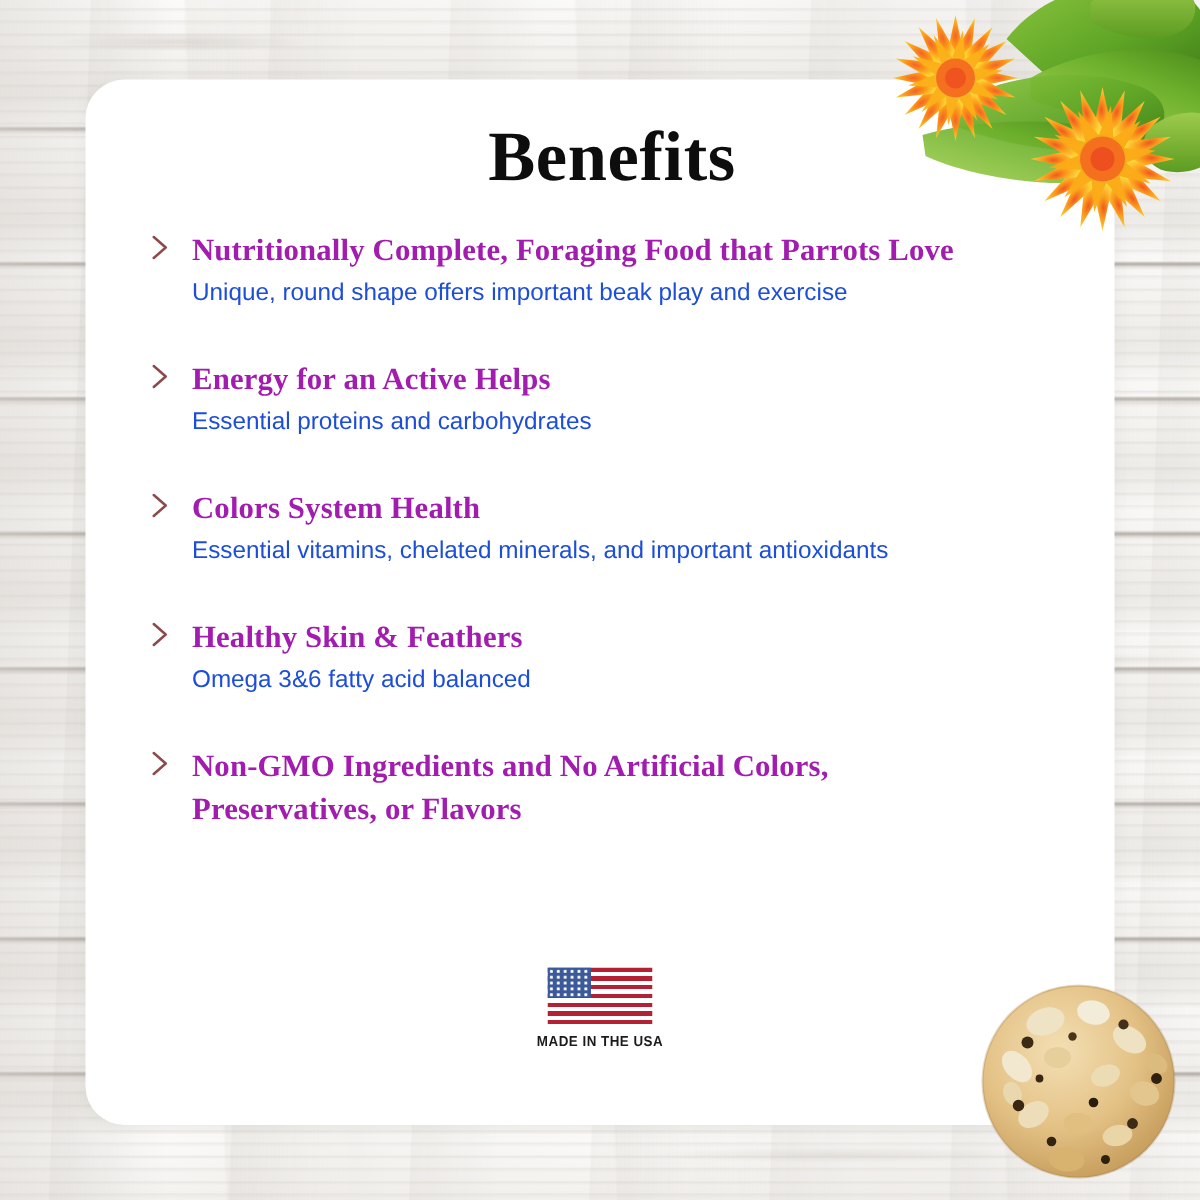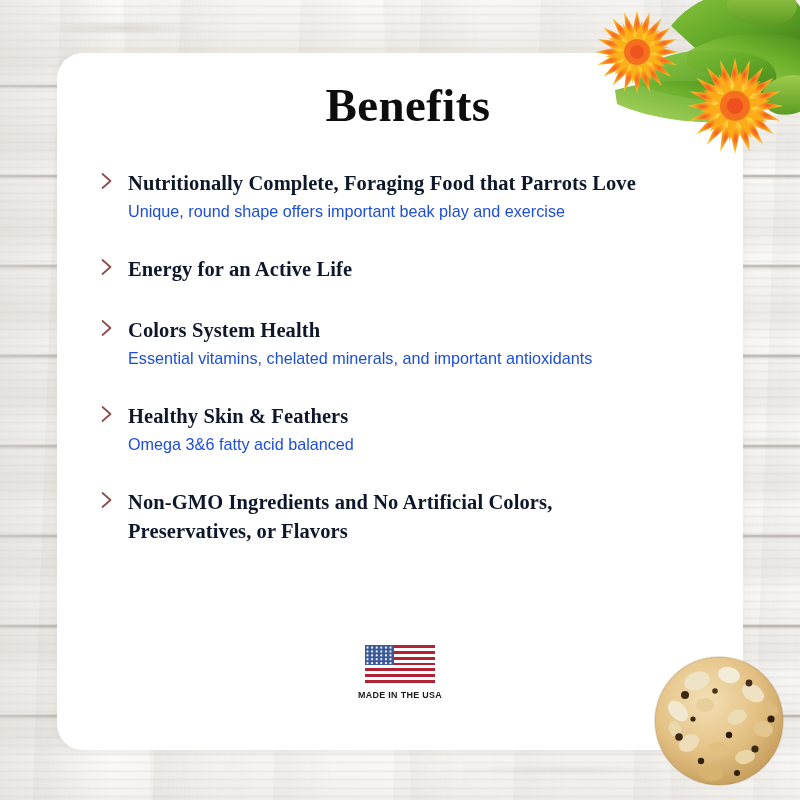--- a/index.html
+++ b/index.html
@@ -129,23 +129,23 @@
     height: 18px;
     display: block;
   }
   .chev svg { display: block; }
 
   .b-head {
     font-family: "Liberation Serif", "DejaVu Serif", serif;
     font-weight: bold;
     font-size: 20.5px;
     line-height: 1.42;
-    color: #0f172a;
+    color: #a21caf;
     letter-spacing: .1px;
-    margin: 16px 0 3px 0;
+    margin: 0 0 3px 0;
     white-space: pre-line;
   }
   .b-sub {
     font-family: "Liberation Sans", sans-serif;
     font-size: 16.2px;
     line-height: 1.35;
     color: #1d4ed8;
     margin: 0;
   }
 
@@ -245,21 +245,22 @@
         <p class="b-head">Nutritionally Complete, Foraging Food that Parrots Love</p>
         <p class="b-sub">Unique, round shape offers important beak play and exercise</p>
       </div>
 
       <div class="benefit">
         <span class="chev">
           <svg width="14" height="18" viewBox="0 0 14 18" fill="none">
             <path d="M2.5 2 L10.5 9 L2.5 16" stroke="#8d4a4a" stroke-width="1.7" stroke-linecap="round" stroke-linejoin="round"></path>
           </svg>
         </span>
-        <p class="b-head">Energy for an Active Life</p>
+        <p class="b-head">Energy for an Active Helps</p>
+        <p class="b-sub">Essential proteins and carbohydrates</p>
       </div>
 
       <div class="benefit">
         <span class="chev">
           <svg width="14" height="18" viewBox="0 0 14 18" fill="none">
             <path d="M2.5 2 L10.5 9 L2.5 16" stroke="#8d4a4a" stroke-width="1.7" stroke-linecap="round" stroke-linejoin="round"></path>
           </svg>
         </span>
         <p class="b-head">Colors System Health</p>
         <p class="b-sub">Essential vitamins, chelated minerals, and important antioxidants</p>

